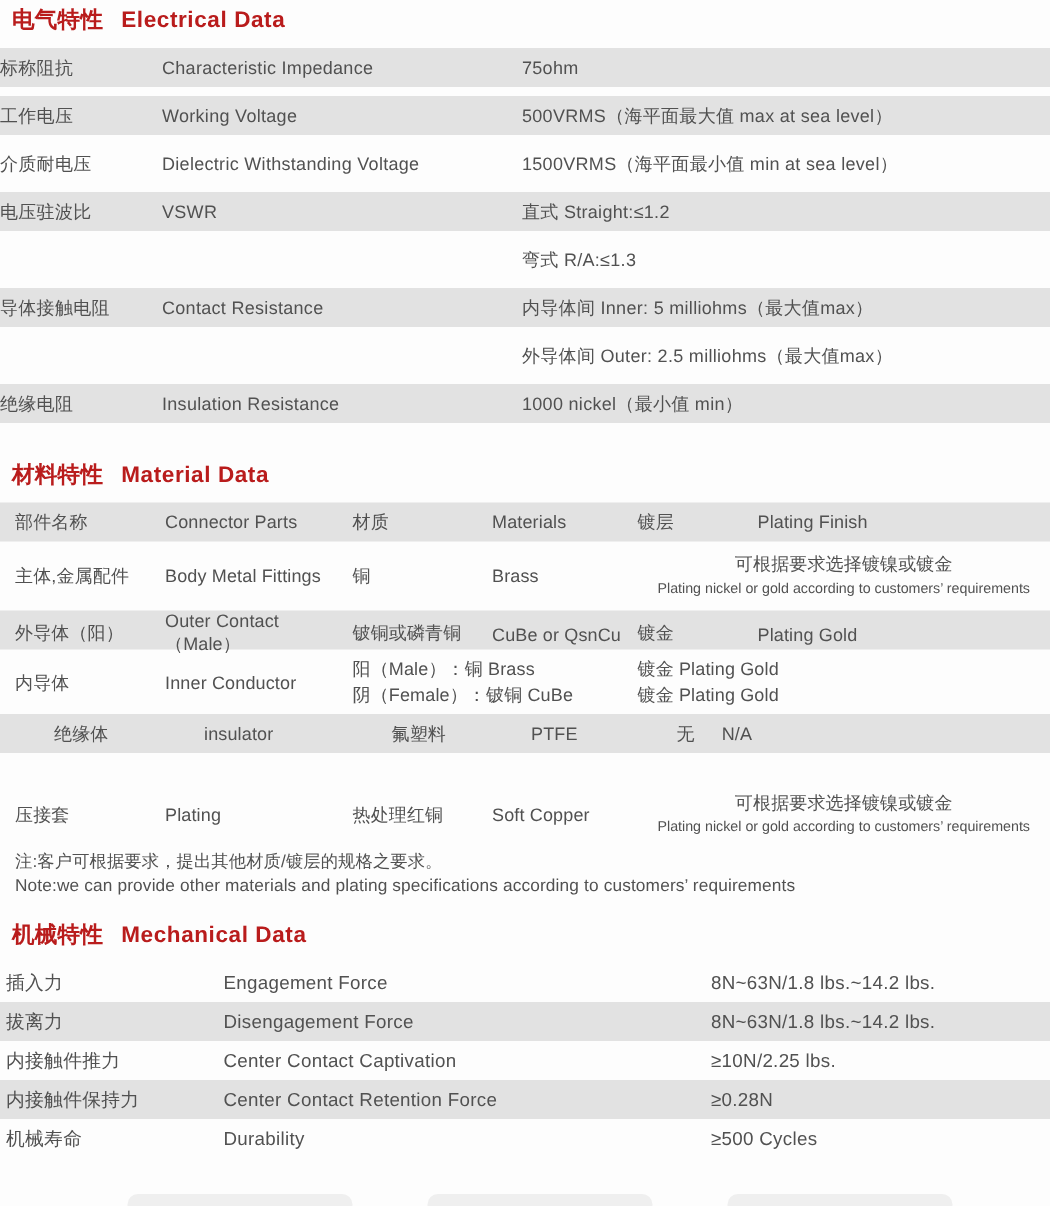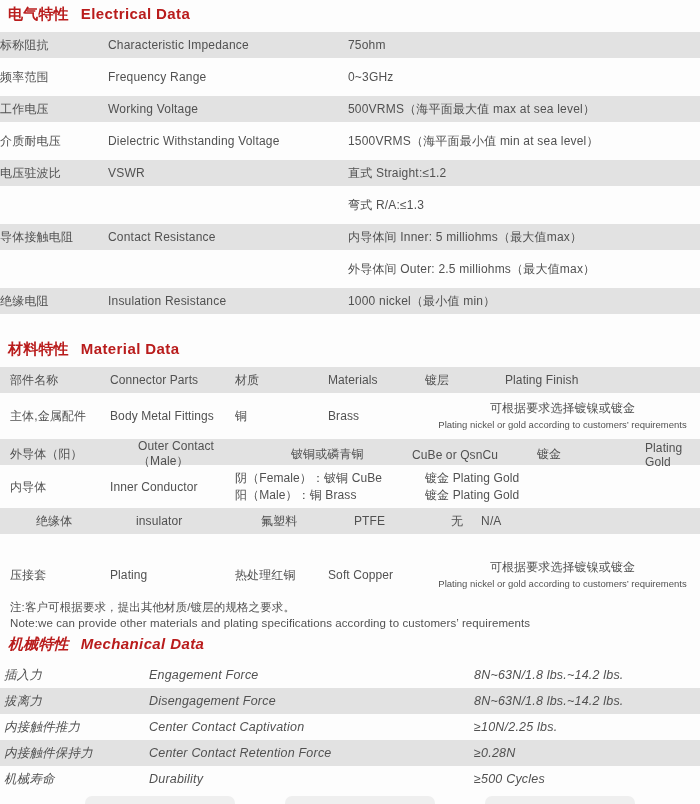--- a/index.html
+++ b/index.html
@@ -31,34 +31,34 @@
 
   
   .material{margin-top:26px;}
   .mrow{
     display:grid;grid-template-columns:100px 125px 93px 97px 80px 1fr;
     align-items:center;
     padding-left:10px;font-size:12px;letter-spacing:.1px;
   }
   .mrow.hdr{height:26px;margin-bottom:4px;}
   .mrow.r-body{height:38px;margin-bottom:4px;}
-  .mrow.r-outer{height:26px;margin-bottom:4px;gap:28px;}
+  .mrow.r-outer{height:26px;margin-bottom:4px;}
   .mrow.r-inner{height:36px;margin-bottom:3px;}
   .mrow.r-insul{height:26px;margin-bottom:22px;padding-left:36px;}
   .mrow.r-ferr{height:38px;margin-bottom:2px;}
   .span-mat{grid-column:3/5;}
   .span-plat{grid-column:5/7;}
   .stack{line-height:1.45;}
   .stack.center{text-align:center;}
   .plating-note{font-size:9.5px;letter-spacing:0;white-space:nowrap;}
   .gap-right{margin-right:18px;}
   .notes{margin:6px 0 0 10px;font-size:11.5px;line-height:1.35;letter-spacing:.1px;}
 
   
-  .mechanical{margin-top:4px;font-style:italic;}
+  .mechanical{margin-top:16px;}
   .krow{
     display:grid;grid-template-columns:145px 325px 1fr;
     align-items:center;
     height:26px;padding-left:4px;
     font-size:12.5px;letter-spacing:.2px;
   }
 
   
   .bottom-hints{position:absolute;left:0;bottom:-6px;width:700px;height:14px;}
   .bottom-hints span{
@@ -74,25 +74,20 @@
 
   <section>
     <h2 class="sec-title">
       <span>电气特性</span><span class="en">Electrical Data</span>
     </h2>
     <div>
       <div class="erow shaded">
         <div>标称阻抗</div>
         <div>Characteristic Impedance</div>
         <div>75ohm</div>
-      </div>
-      <div class="erow">
-        <div>频率范围</div>
-        <div>Frequency Range</div>
-        <div>0~3GHz</div>
       </div>
       <div class="erow shaded">
         <div>工作电压</div>
         <div>Working Voltage</div>
         <div>500VRMS（海平面最大值 max at sea level）</div>
       </div>
       <div class="erow">
         <div>介质耐电压</div>
         <div>Dielectric Withstanding Voltage</div>
         <div>1500VRMS（海平面最小值 min at sea level）</div>
@@ -157,22 +152,22 @@
         <div>铍铜或磷青铜</div>
         <div>CuBe or QsnCu</div>
         <div>镀金</div>
         <div>Plating Gold</div>
       </div>
 
       <div class="mrow r-inner">
         <div>内导体</div>
         <div>Inner Conductor</div>
         <div class="span-mat stack">
+          <div>阳（Male）：铜 Brass</div>
           <div>阴（Female）：铍铜 CuBe</div>
-          <div>阳（Male）：铜 Brass</div>
         </div>
         <div class="span-plat stack">
           <div>镀金 Plating Gold</div>
           <div>镀金 Plating Gold</div>
         </div>
       </div>
 
       <div class="mrow r-insul shaded">
         <div>绝缘体</div>
         <div>insulator</div>

